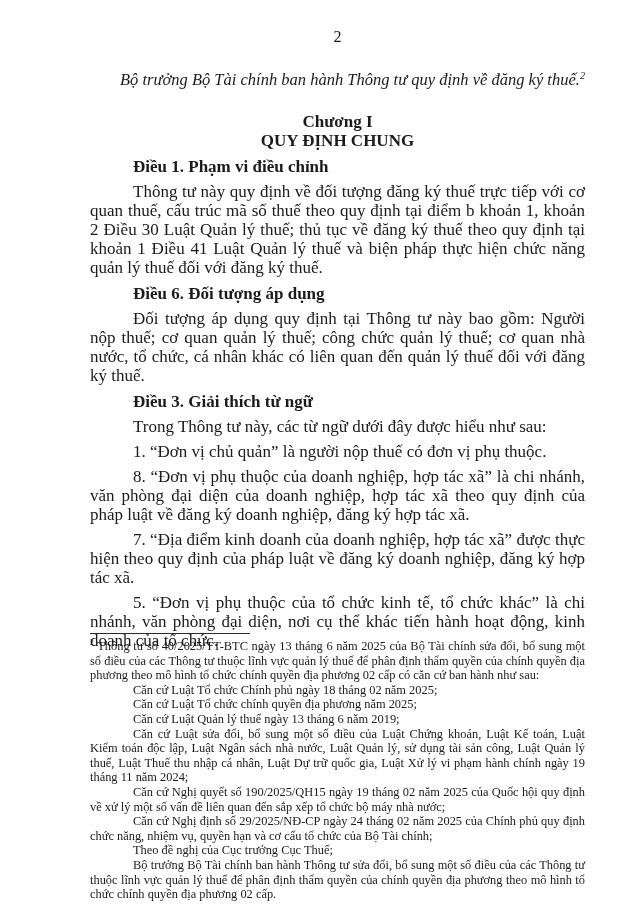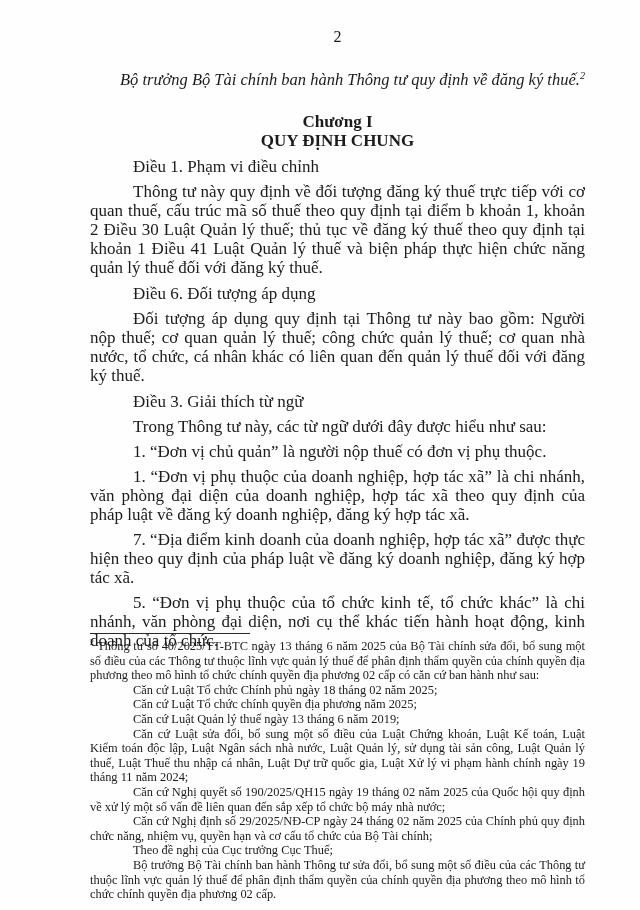--- a/index.html
+++ b/index.html
@@ -33,21 +33,21 @@
     top: 112px;
     font-size: 17px;
     line-height: 19px;
   }
   .chapter {
     text-align: center;
     font-weight: bold;
     margin-bottom: 7px;
   }
   .article-heading {
-    font-weight: normal;
+    font-weight: bold;
     text-indent: 43px;
     margin: 7px 0 4px 0;
   }
   .para {
     margin: 6px 0;
     text-indent: 43px;
     text-align: justify;
   }
   sup.fn-ref {
     font-size: 0.62em;
@@ -104,21 +104,21 @@
 
     <div>
       <div class="article-heading">Điều 6. Đối tượng áp dụng</div>
       <p class="para">Đối tượng áp dụng quy định tại Thông tư này bao gồm: Người nộp thuế; cơ quan quản lý thuế; công chức quản lý thuế; cơ quan nhà nước, tổ chức, cá nhân khác có liên quan đến quản lý thuế đối với đăng ký thuế.</p>
     </div>
 
     <div>
       <div class="article-heading">Điều 3. Giải thích từ ngữ</div>
       <p class="para">Trong Thông tư này, các từ ngữ dưới đây được hiểu như sau:</p>
       <p class="para">1. “Đơn vị chủ quản” là người nộp thuế có đơn vị phụ thuộc.</p>
-      <p class="para">1. “Đơn vị phụ thuộc của doanh nghiệp, hợp tác xã” là chi nhánh, văn phòng đại diện của doanh nghiệp, hợp tác xã theo quy định của pháp luật về đăng ký doanh nghiệp, đăng ký hợp tác xã.</p>
+      <p class="para">8. “Đơn vị phụ thuộc của doanh nghiệp, hợp tác xã” là chi nhánh, văn phòng đại diện của doanh nghiệp, hợp tác xã theo quy định của pháp luật về đăng ký doanh nghiệp, đăng ký hợp tác xã.</p>
       <p class="para">7. “Địa điểm kinh doanh của doanh nghiệp, hợp tác xã” được thực hiện theo quy định của pháp luật về đăng ký doanh nghiệp, đăng ký hợp tác xã.</p>
       <p class="para">5. “Đơn vị phụ thuộc của tổ chức kinh tế, tổ chức khác” là chi nhánh, văn phòng đại diện, nơi cụ thể khác tiến hành hoạt động, kinh doanh của tổ chức.</p>
     </div>
 
   </div>
 
   <div class="footnote">
     <hr class="footnote-rule">
     <p class="fn-intro"><sup class="fn-ref">2</sup> <span>Thông tư số 40/2025/TT-BTC ngày 13 tháng 6 năm 2025 của Bộ Tài chính sửa đổi, bổ sung một số điều của các Thông tư thuộc lĩnh vực quản lý thuế để phân định thẩm quyền của chính quyền địa phương theo mô hình tổ chức chính quyền địa phương 02 cấp có căn cứ ban hành như sau:</span></p>
     <p class="fn-item">Căn cứ Luật Tổ chức Chính phủ ngày 18 tháng 02 năm 2025;</p>

